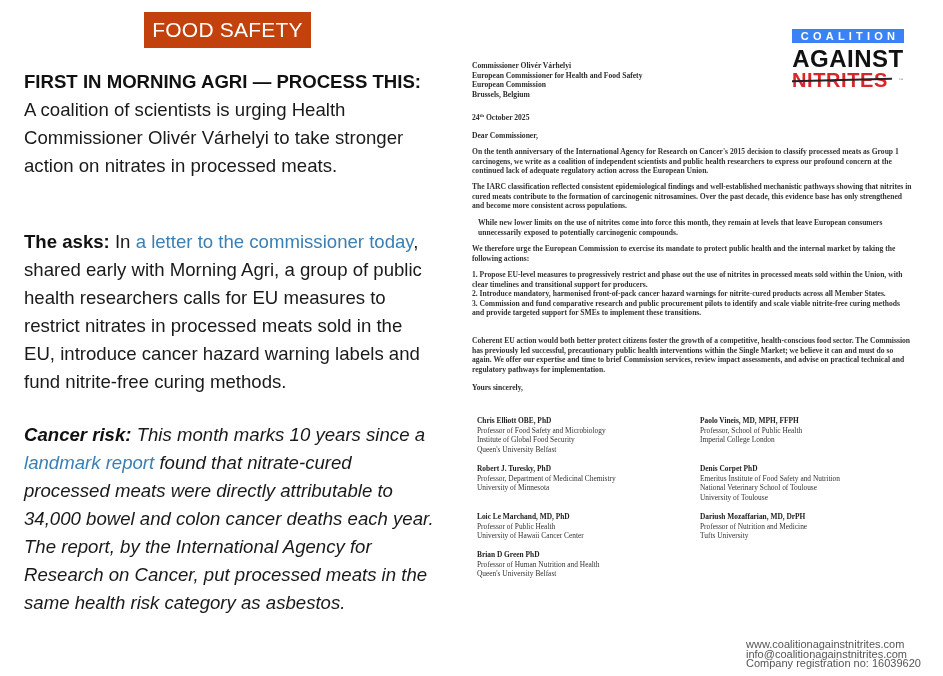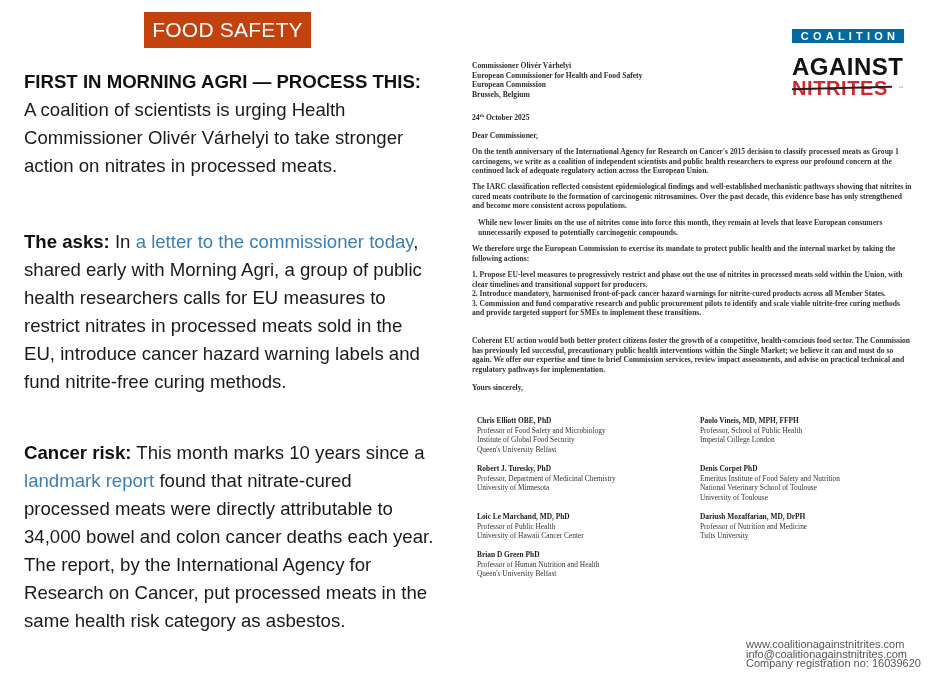--- a/index.html
+++ b/index.html
@@ -13,30 +13,30 @@
       width: 167px; height: 36px;
       background: #c2410c; color: #fff;
       font-size: 21px; line-height: 36px; text-align: center;
       letter-spacing: 0.2px;
     }
     .para { position: absolute; left: 0; width: 410px; font-size: 18.6px; line-height: 28px; color: #1a1a1a; }
     .para b { font-weight: bold; color: #111; }
     .para a { color: #3a7fb5; text-decoration: none; }
     .p1 { top: 68px; }
     .p2 { top: 228px; }
-    .p3 { top: 439px; }
+    .p3 { top: 421px; font-style: italic; }
 
     
     .letter { position: absolute; left: 440px; top: 0; width: 503px; height: 676px; background: #fff;
       font-family: "Liberation Serif", "DejaVu Serif", serif; color: #2c2c2c; }
     .logo { position: absolute; left: 352px; top: 29px; width: 112px; }
-    .logo-bar { background: #0369a1; color: #fff; font-family: "Liberation Sans", sans-serif; font-weight: bold;
+    .logo-bar { background: #3b82f6; color: #fff; font-family: "Liberation Sans", sans-serif; font-weight: bold;
       font-size: 11px; letter-spacing: 4.2px; text-align: center; height: 14px; line-height: 14px; padding-left: 4px; }
     .logo-against { font-family: "Liberation Sans", sans-serif; font-weight: bold; font-size: 24px; line-height: 22px;
-      color: #111; letter-spacing: 0.5px; text-align: left; margin-top: 13px; }
+      color: #111; letter-spacing: 0.5px; text-align: center; margin-top: 5px; }
     .logo-nitrites { position: relative; font-family: "Liberation Sans", sans-serif; font-weight: bold; font-size: 20px;
       line-height: 20px; color: #d8262b; letter-spacing: 0.6px; }
     .logo-strike { position: absolute; left: 0; top: 9px; width: 100px; height: 2px; background: #222; transform: rotate(-1.5deg); }
     .logo-tm { position: absolute; right: 0; top: 0; font-size: 5px; color: #999; }
 
     .l-text { position: absolute; left: 32px; width: 440px; font-size: 7.6px; line-height: 9.6px; }
     .l-addr { top: 61px; font-weight: bold; }
     .l-date { top: 111px; font-weight: bold; }
     .l-date sup { font-size: 5px; vertical-align: 3px; }
     .l-greet { top: 131px; font-weight: bold; }

